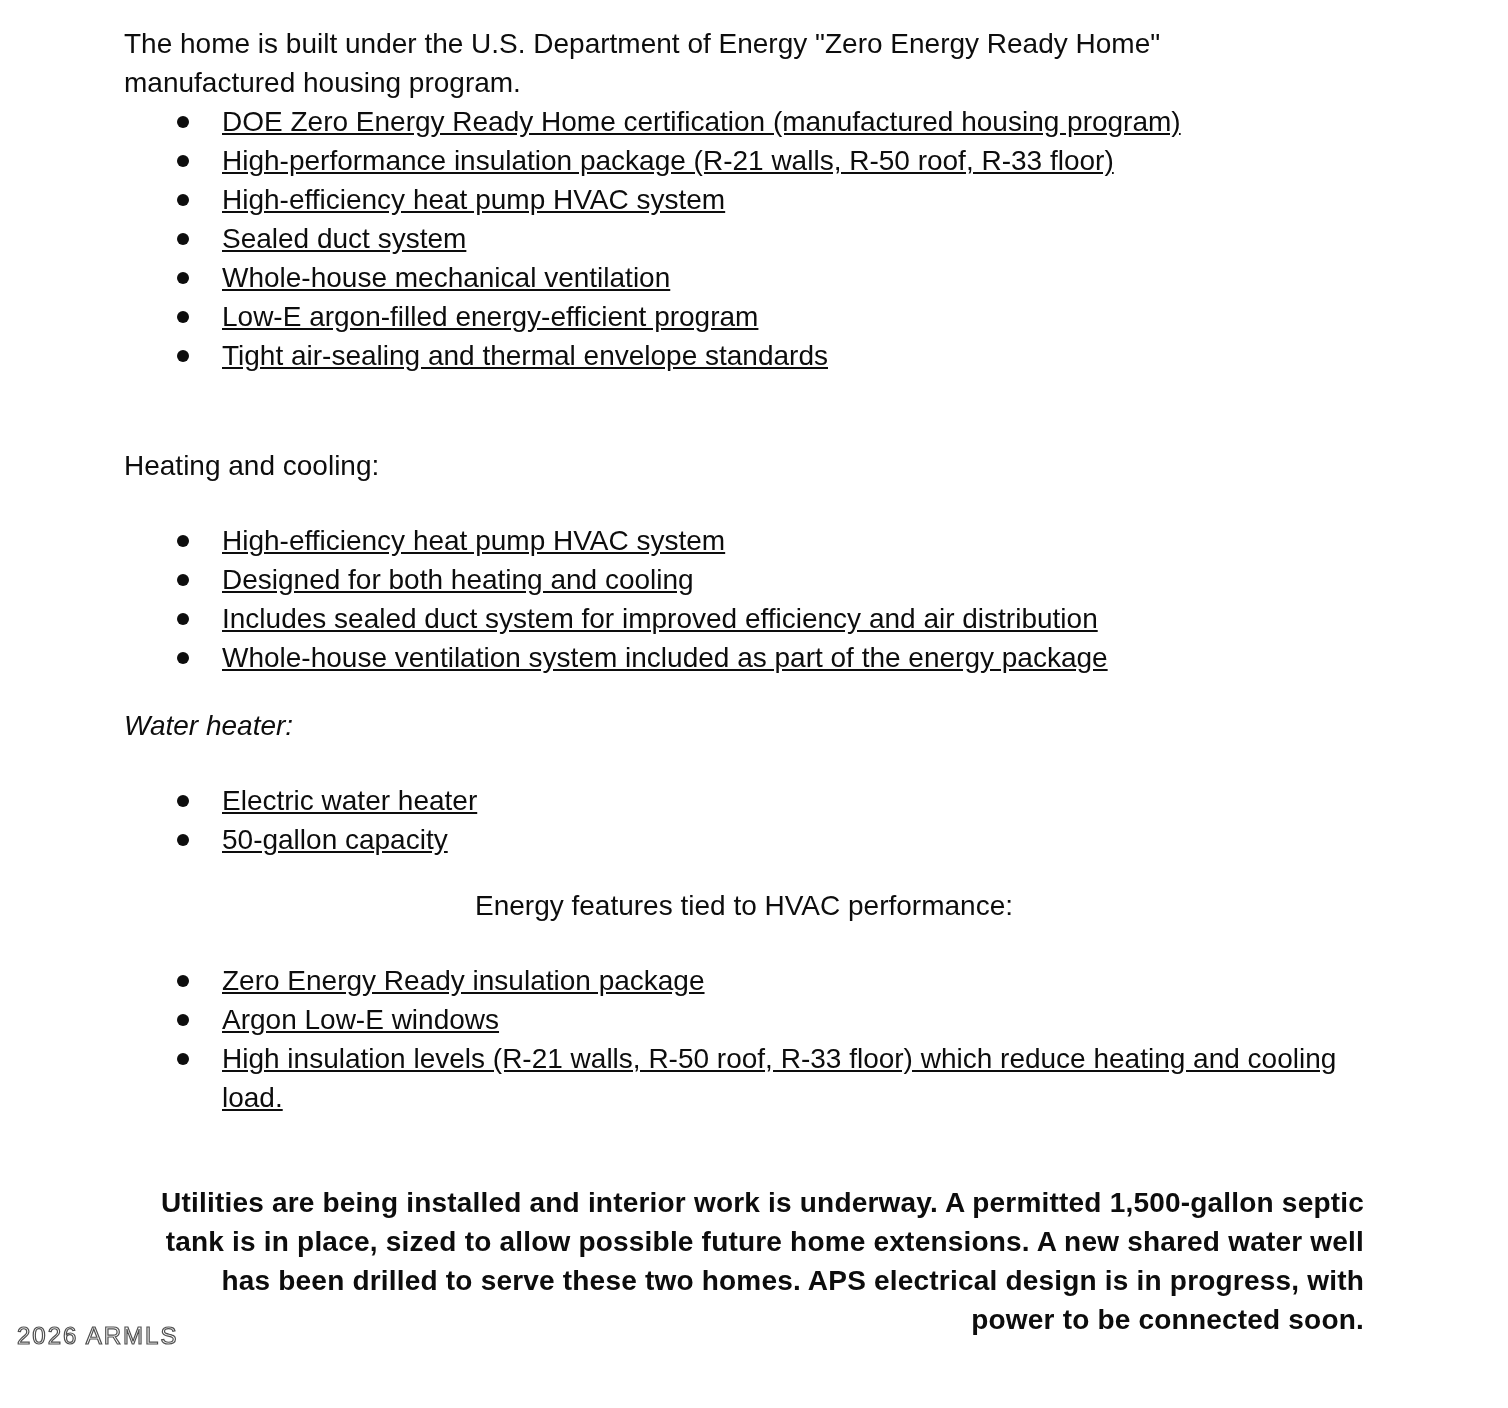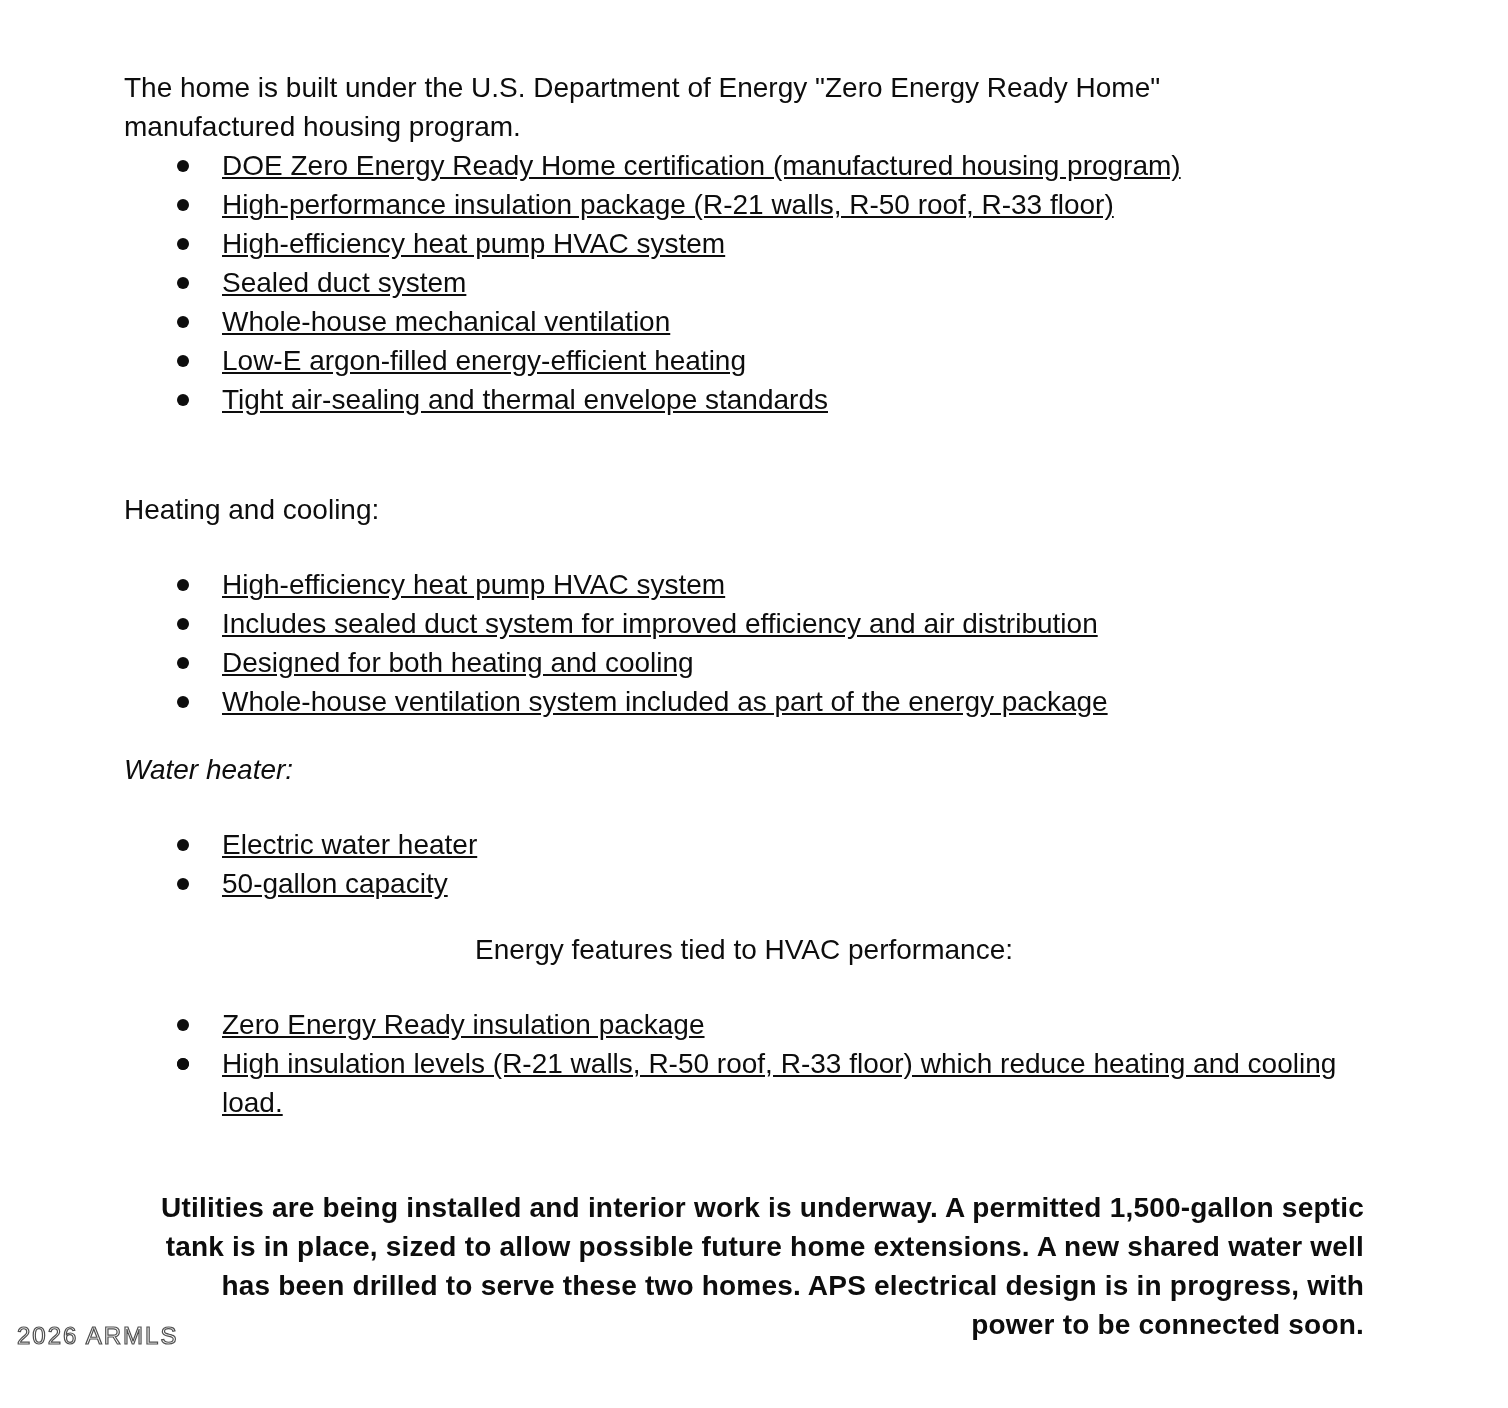--- a/index.html
+++ b/index.html
@@ -15,21 +15,20 @@
     font-family: "Liberation Sans", sans-serif;
     color: #0d0d0d;
   }
   .doc {
     position: absolute;
     top: 24px;
     left: 124px;
     width: 1240px;
     font-size: 28px;
     line-height: 39px;
-    margin-top: 44px;
   }
   .para { margin: 0; }
   .para .line { display: block; white-space: nowrap; }
   .heading { margin: 0; white-space: nowrap; }
   .list {
     list-style: none;
     margin: 0;
     padding: 0;
     text-decoration: underline;
   }
@@ -79,45 +78,45 @@
     <span class="line">The home is built under the U.S. Department of Energy "Zero Energy Ready Home"</span>
     <span class="line">manufactured housing program.</span>
   </p>
 
   <ul class="list">
     <li><span class="dot"></span><span>DOE Zero Energy Ready Home certification (manufactured housing program)</span></li>
     <li><span class="dot"></span><span>High-performance insulation package (R-21 walls, R-50 roof, R-33 floor)</span></li>
     <li><span class="dot"></span><span>High-efficiency heat pump HVAC system</span></li>
     <li><span class="dot"></span><span>Sealed duct system</span></li>
     <li><span class="dot"></span><span>Whole-house mechanical ventilation</span></li>
-    <li><span class="dot"></span><span>Low-E argon-filled energy-efficient heating</span></li>
+    <li><span class="dot"></span><span>Low-E argon-filled energy-efficient program</span></li>
     <li><span class="dot"></span><span>Tight air-sealing and thermal envelope standards</span></li>
   </ul>
 
   <p class="heading mt-h1">Heating and cooling:</p>
 
   <ul class="list mt-ul">
     <li><span class="dot"></span><span>High-efficiency heat pump HVAC system</span></li>
+    <li><span class="dot"></span><span>Designed for both heating and cooling</span></li>
     <li><span class="dot"></span><span>Includes sealed duct system for improved efficiency and air distribution</span></li>
-    <li><span class="dot"></span><span>Designed for both heating and cooling</span></li>
     <li><span class="dot"></span><span>Whole-house ventilation system included as part of the energy package</span></li>
   </ul>
 
   <p class="heading mt-h2">Water heater:</p>
 
   <ul class="list mt-ul">
     <li><span class="dot"></span><span>Electric water heater</span></li>
     <li><span class="dot"></span><span>50-gallon capacity</span></li>
   </ul>
 
   <p class="heading mt-h3">Energy features tied to HVAC performance:</p>
 
   <ul class="list mt-ul">
     <li><span class="dot"></span><span>Zero Energy Ready insulation package</span></li>
-    <li><span class="dot"></span></li>
+    <li><span class="dot"></span><span>Argon Low-E windows</span></li>
     <li><span class="dot"></span><span>High insulation levels (R-21 walls, R-50 roof, R-33 floor) which reduce heating and cooling load.</span></li>
   </ul>
 
   <p class="bold-para">
     <span class="line">Utilities are being installed and interior work is underway. A permitted 1,500-gallon septic</span>
     <span class="line">tank is in place, sized to allow possible future home extensions. A new shared water well</span>
     <span class="line">has been drilled to serve these two homes. APS electrical design is in progress, with</span>
     <span class="line">power to be connected soon.</span>
   </p>
 

